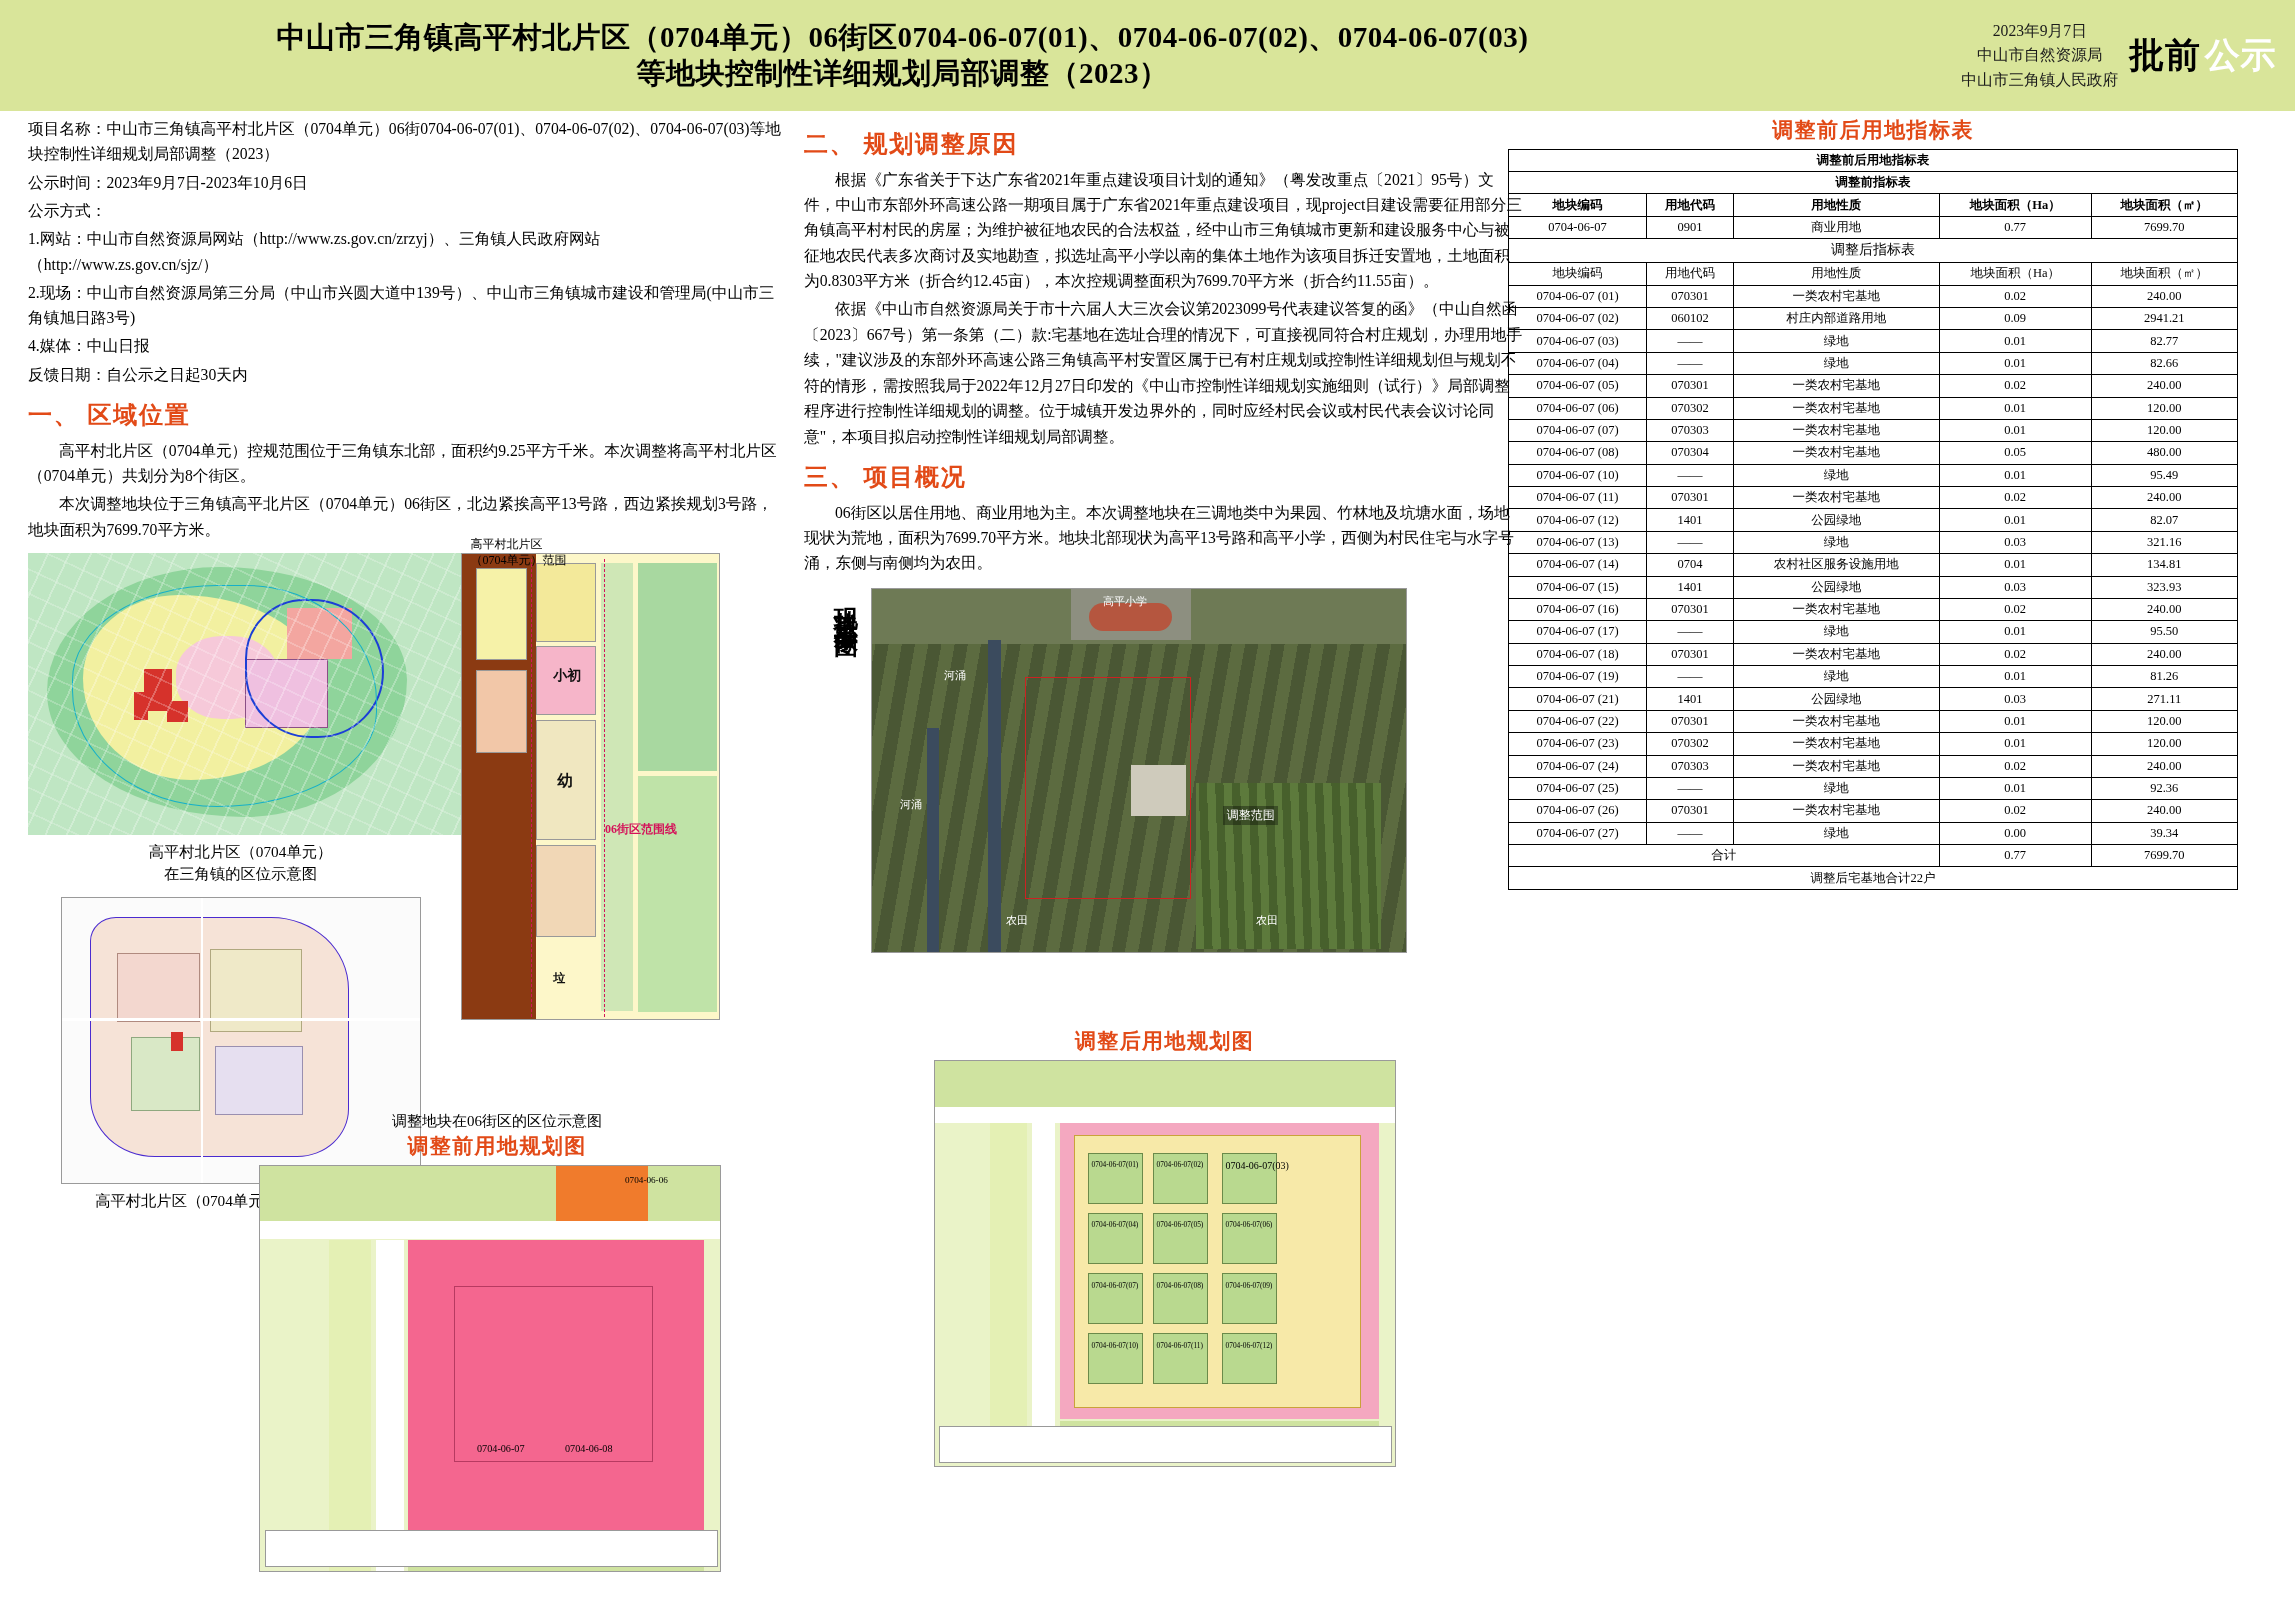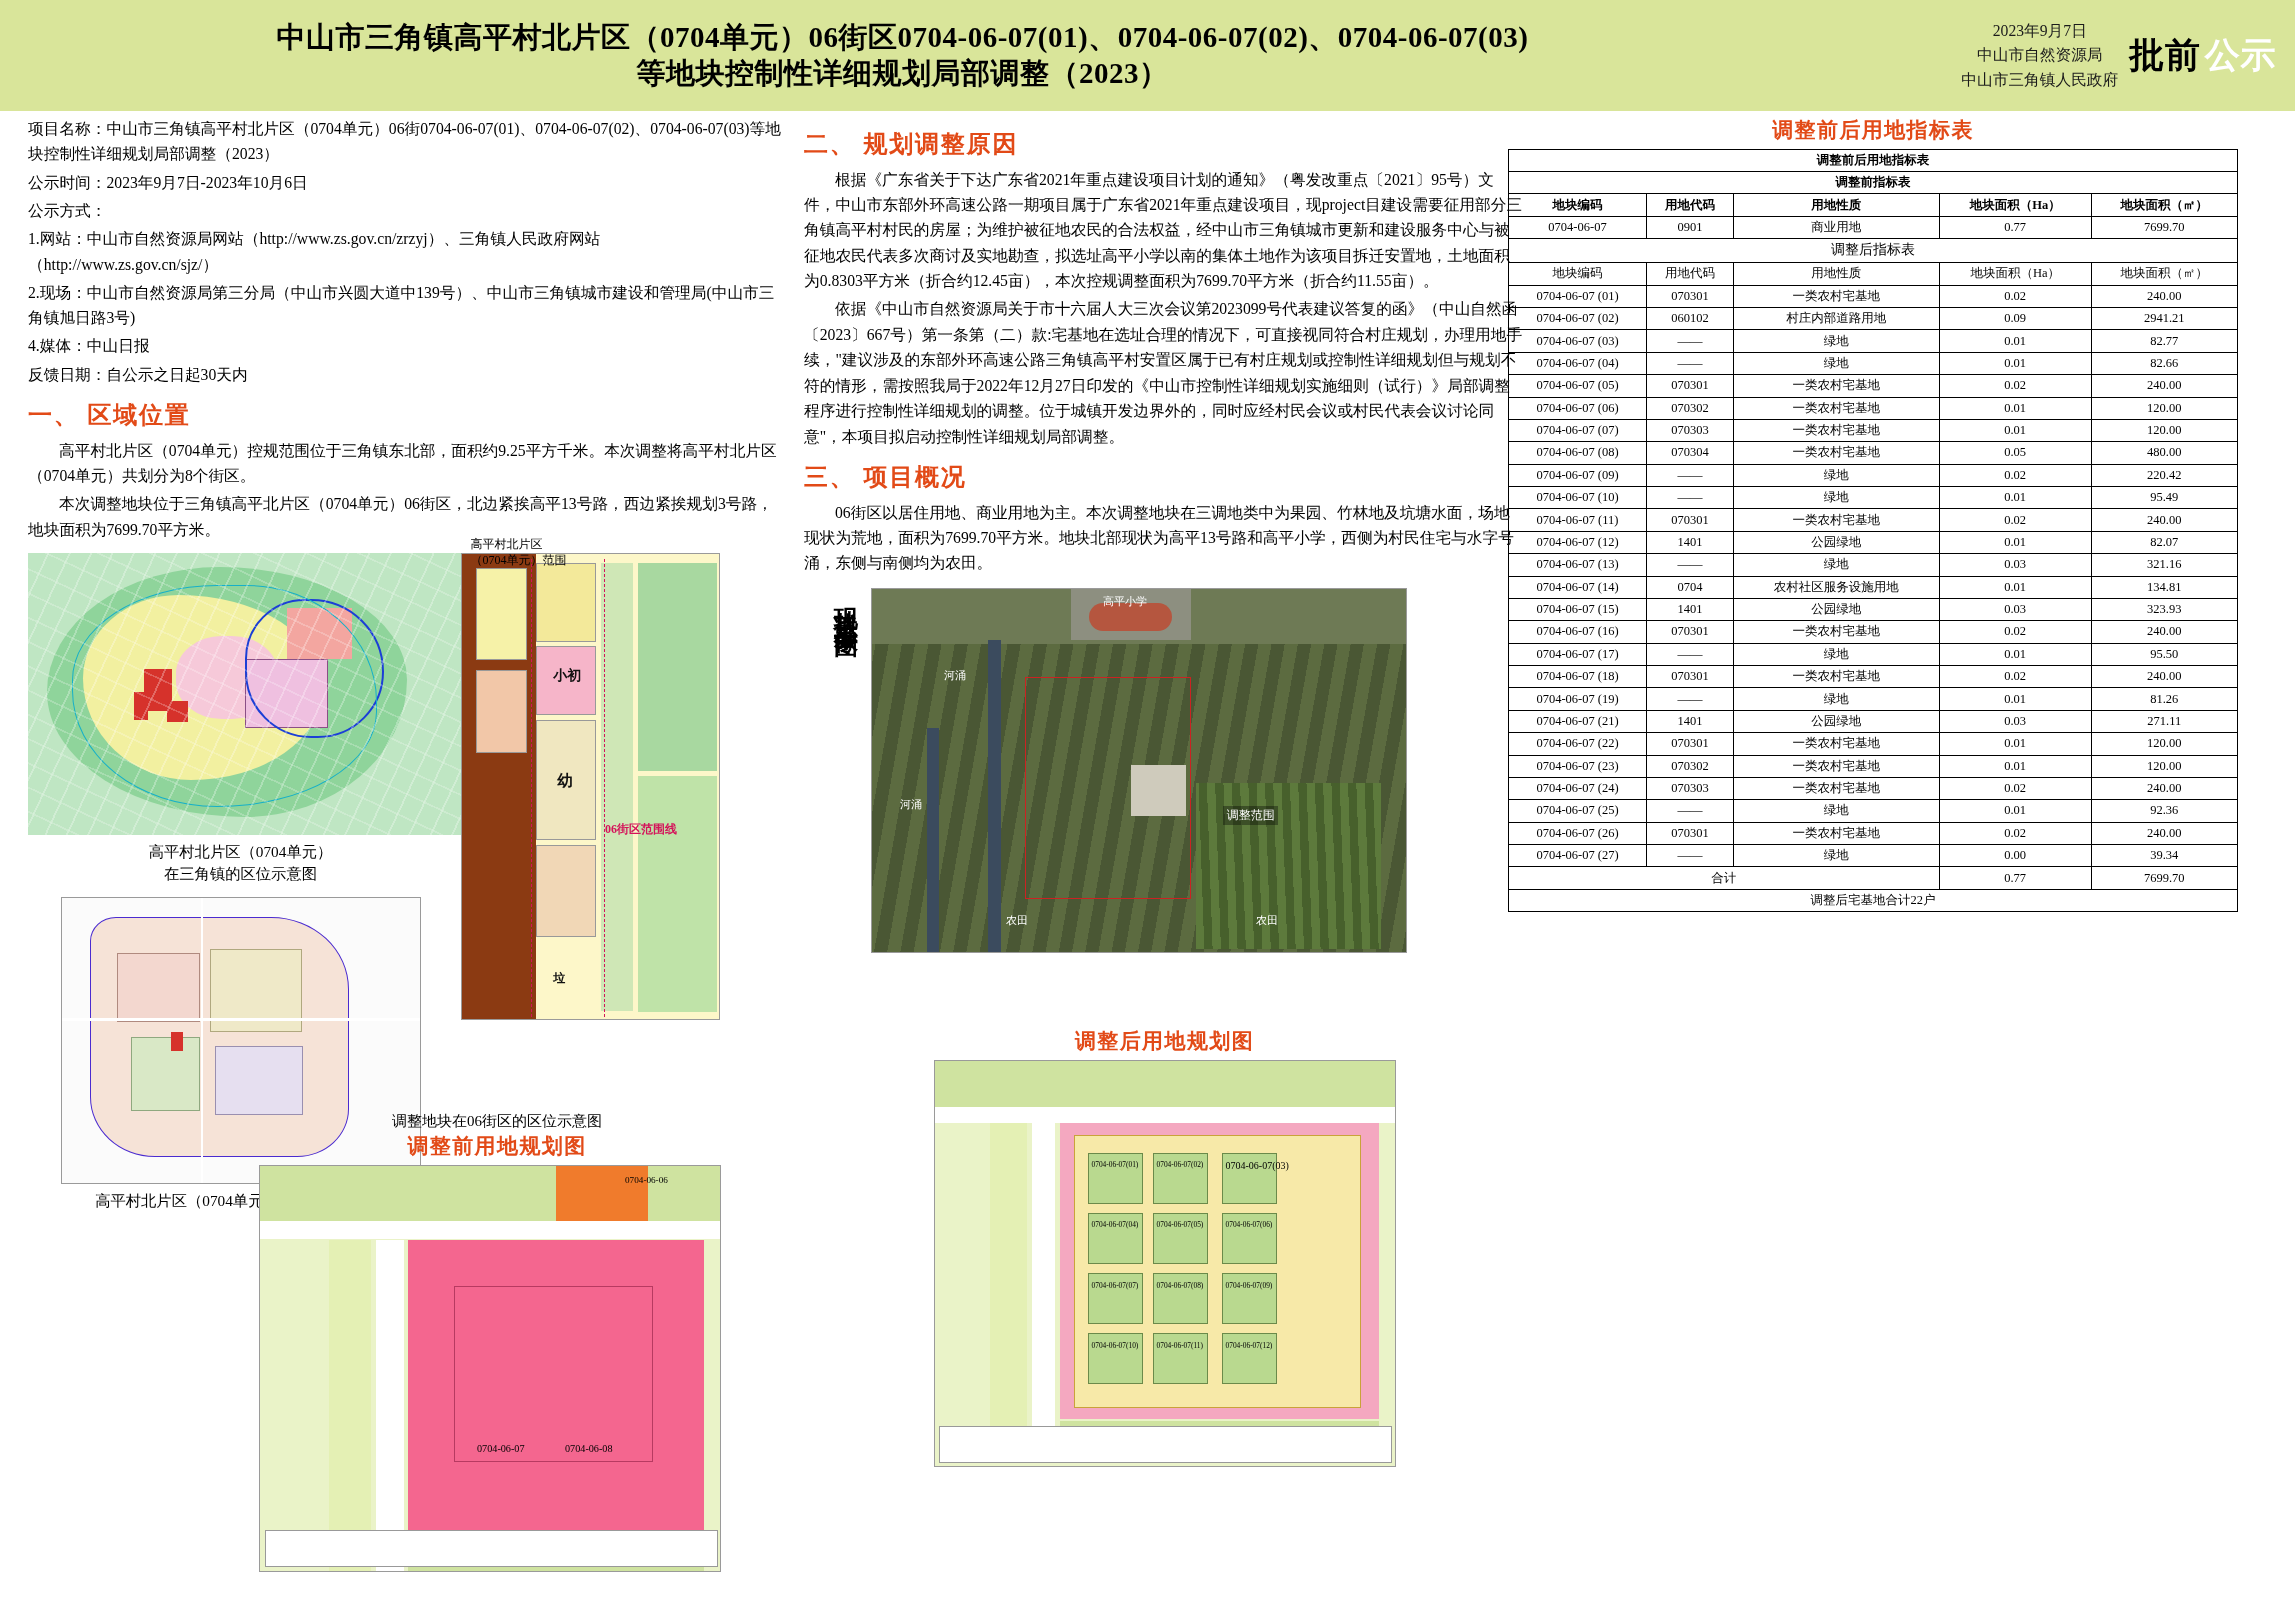--- a/index.html
+++ b/index.html
@@ -377,27 +377,20 @@
           <td>120.00</td>
         </tr>
         <tr>
           <td>0704-06-07 (08)</td>
           <td>070304</td>
           <td>一类农村宅基地</td>
           <td>0.05</td>
           <td>480.00</td>
         </tr>
         <tr>
-          <td>0704-06-07 (09)</td>
-          <td>——</td>
-          <td>绿地</td>
-          <td>0.02</td>
-          <td>220.42</td>
-        </tr>
-        <tr>
           <td>0704-06-07 (10)</td>
           <td>——</td>
           <td>绿地</td>
           <td>0.01</td>
           <td>95.49</td>
         </tr>
         <tr>
           <td>0704-06-07 (11)</td>
           <td>070301</td>
           <td>一类农村宅基地</td>

